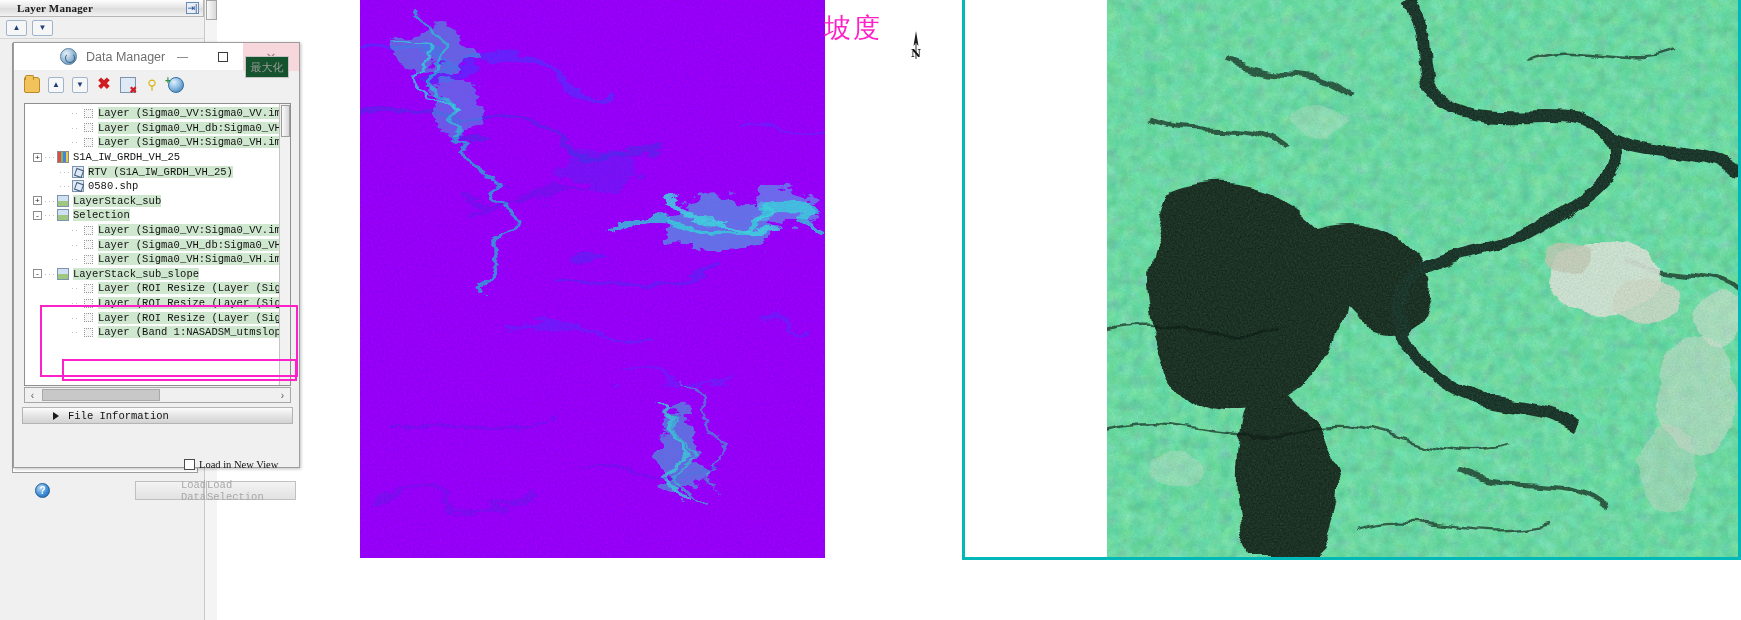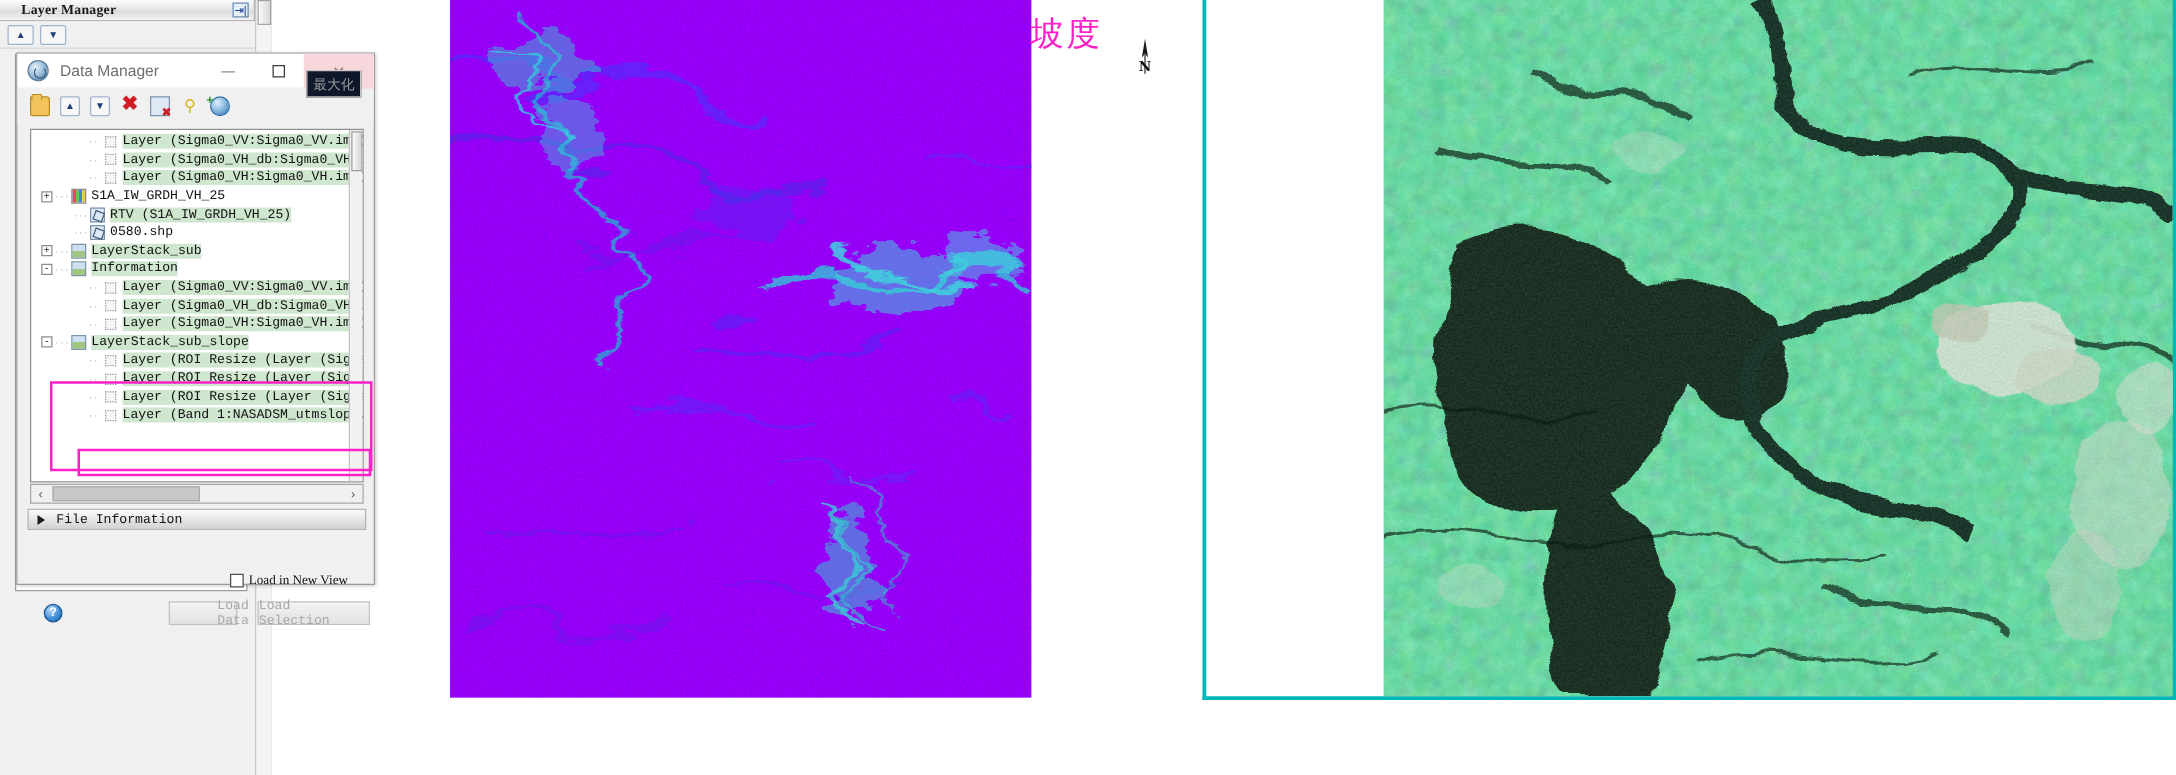--- a/index.html
+++ b/index.html
@@ -63,21 +63,21 @@
   }
 
   
   #data-manager{
     position:absolute; left:13px; top:42px; width:287px; height:426px;
     background:#f0f0f0; border:1px solid #9d9d9d;
     box-shadow:1px 1px 3px rgba(0,0,0,.25);
   }
   #dm-titlebar{
     height:28px; background:#ffffff; display:flex; align-items:center;
-    position:relative; border-bottom:1px solid #eeeeee;
+    position:relative; border-bottom:1px solid #eeeeee;padding-left:38px;
   }
   #dm-app-icon{
     width:17px; height:17px; margin-left:8px; border-radius:50%;
     background:radial-gradient(circle at 35% 32%, #e9f1f8 0%, #9fc0dc 45%, #4d7ea8 100%);
     border:1px solid #5b7f9e; position:relative; flex:none;
   }
   #dm-app-icon:after{
     content:""; position:absolute; left:4px; top:4px; width:8px; height:8px;
     border-radius:50%; border:1.4px solid #36607f; border-top-color:transparent;
   }
@@ -90,21 +90,21 @@
     display:flex; align-items:center; justify-content:center;
     font-size:13px; color:#6a6a6a;
   }
   #dm-min{ right:97px; }
   #dm-max{ right:56px; }
   #dm-close{ right:0; width:56px; background:#f7d7dc; color:#a07c81; }
   #dm-min .bar{ display:block; width:11px; height:1px; background:#8d8d8d; }
   #dm-max .sq{ display:block; width:10px; height:10px; border:1.6px solid #3a3a3a; }
   #dm-tooltip{
     position:absolute; left:245px; top:56px; width:44px; height:22px;
-    background:#0f172a; border:1px solid #c5c5c5;
+    background:#14532d; border:1px solid #c5c5c5;
     display:flex; align-items:center; justify-content:center;
     font-size:11px; color:#9a9a9a; z-index:40;
   }
 
   #dm-toolbar{
     height:28px; display:flex; align-items:center; gap:8px; padding-left:10px;
     background:#f0f0f0;
   }
   .dm-ticon{ width:16px; height:16px; position:relative; flex:none; }
   .ic-folder{
@@ -207,21 +207,21 @@
     font-family:"Liberation Sans", sans-serif;
   }
   #dm-hthumb{
     height:12px; width:118px; margin-left:2px;
     background:#c8c8c8; border:1px solid #a9a9a9;
   }
 
   .acc-row{
     position:absolute; left:8px; width:271px; height:17px;
     background:linear-gradient(to bottom,#fcfcfc,#e3e3e3 55%,#d2d2d2);
-    border:1px solid #b4b4b4; display:flex; align-items:center;
+    border:1px solid #b4b4b4; display:flex; align-items:center;padding-left:23px;
   }
   #acc-file{ top:364px; }
   #acc-band{ top:382px; }
   .acc-tri{
     width:0;height:0;border-left:6px solid #1b1b1b;
     border-top:4.5px solid transparent;border-bottom:4.5px solid transparent;
     margin-left:7px; flex:none;
   }
   .acc-label{
     font-family:"Liberation Mono", monospace; font-size:10.5px; color:#111;
@@ -241,21 +241,21 @@
     border:1px solid #1b5795; color:#fff; font-size:10px; font-weight:bold;
     display:flex; align-items:center; justify-content:center;
   }
   .dm-btn{
     position:absolute; top:438px; height:19px;
     background:linear-gradient(to bottom,#f3f3f3,#e2e2e2);
     border:1px solid #c0c0c0;
     font-family:"Liberation Mono", monospace; font-size:10.5px; color:#a8a8a8;
     display:flex; align-items:center; justify-content:center;
   }
-  #btn-load-data{ left:121px; width:55px;padding-left:48px; }
+  #btn-load-data{ left:121px; width:69px;padding-left:48px; }
   #btn-load-gray{ left:192px; width:90px; }
 
   
   #slope-view{
     position:absolute; left:360px; top:0; width:465px; height:558px;
     background:#7a00f5; overflow:hidden;
   }
   #slope-view .noise{ position:absolute; inset:0; }
 
   
@@ -375,21 +375,21 @@
           <span class="expander">+</span>
           <span class="dots">···</span>
           <span class="ticon stack"></span>
           <span class="tlabel hl">LayerStack_sub</span>
         </div>
         <div class="trow">
           <span class="tindent" style="width: 6px;"></span>
           <span class="expander">-</span>
           <span class="dots">···</span>
           <span class="ticon stack"></span>
-          <span class="tlabel hl">Information</span>
+          <span class="tlabel hl">Selection</span>
         </div>
         <div class="trow">
           <span class="tindent" style="width: 44px;"></span>
           <span class="dots">··</span>
           <span class="ticon cbox"></span>
           <span class="tlabel hl">Layer (Sigma0_VV:Sigma0_VV.img)</span>
         </div>
         <div class="trow">
           <span class="tindent" style="width: 44px;"></span>
           <span class="dots">··</span>

